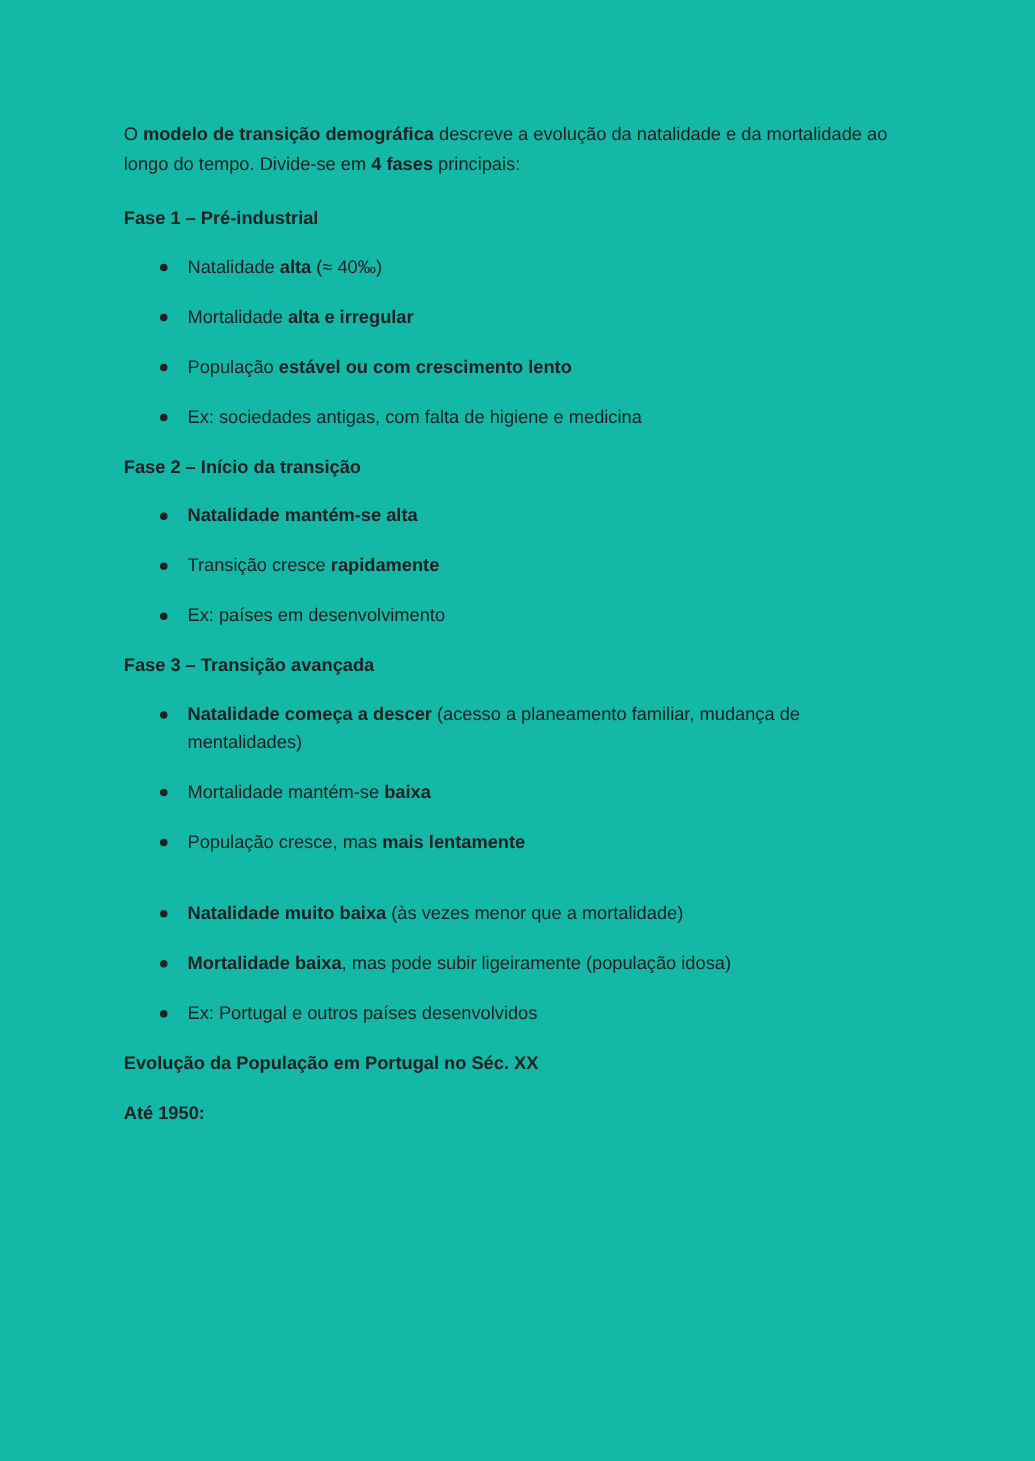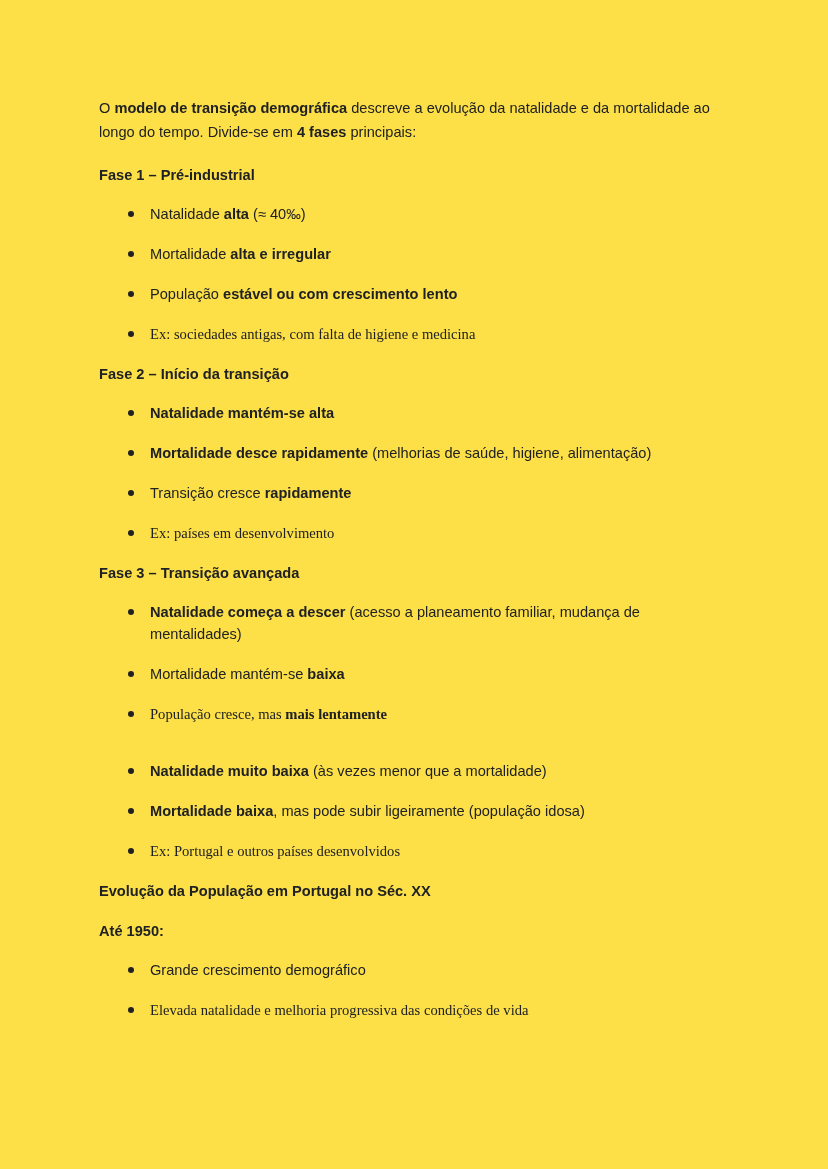--- a/index.html
+++ b/index.html
@@ -12,21 +12,21 @@
     width: 828px;
     height: 1169px;
     font-family: "Liberation Sans", sans-serif;
     color: #202124;
     -webkit-font-smoothing: antialiased;
   }
   .page {
     position: relative;
     width: 828px;
     height: 1169px;
-    background: #fde047;
+    background: #14b8a6;
     box-sizing: border-box;
     padding: 96px 109px 0 99px;
     overflow: hidden;
   }
   .doc-body {
     width: 620px;
   }
 
   
   p.para {
@@ -60,21 +60,20 @@
   ul.bullets > li {
     position: relative;
     padding-left: 51px;
     margin-bottom: 18px;
     font-size: 14.6px;
     line-height: 22px;
     color: #202124;
   }
   ul.bullets > li:last-child {
     margin-bottom: 0;
-    font-family: Liberation Serif, serif;
   }
   ul.bullets > li .dot {
     position: absolute;
     left: 29px;
     top: 8px;
     width: 6px;
     height: 6px;
     border-radius: 50%;
     background: #202124;
   }
@@ -99,21 +98,20 @@
           <li><span class="dot"></span><span class="li-text"><span>Natalidade </span><b>alta</b><span> (≈ 40‰)</span></span></li>
           <li><span class="dot"></span><span class="li-text"><span>Mortalidade </span><b>alta e irregular</b></span></li>
           <li><span class="dot"></span><span class="li-text"><span>População </span><b>estável ou com crescimento lento</b></span></li>
           <li><span class="dot"></span><span class="li-text"><span>Ex: sociedades antigas, com falta de higiene e medicina</span></span></li>
         </ul>
         <div class="sp-after-list"></div>
         <h2 class="heading">Fase 2 – Início da transição</h2>
         <div class="sp-before-list"></div>
         <ul class="bullets">
           <li><span class="dot"></span><span class="li-text"><b>Natalidade mantém-se alta</b></span></li>
-          <li><span class="dot"></span><span class="li-text"><b>Mortalidade desce rapidamente</b><span> (melhorias de saúde, higiene, alimentação)</span></span></li>
           <li><span class="dot"></span><span class="li-text"><span>Transição cresce </span><b>rapidamente</b></span></li>
           <li><span class="dot"></span><span class="li-text"><span>Ex: países em desenvolvimento</span></span></li>
         </ul>
         <div class="sp-after-list"></div>
         <h2 class="heading">Fase 3 – Transição avançada</h2>
         <div class="sp-before-list"></div>
         <ul class="bullets">
           <li><span class="dot"></span><span class="li-text"><b>Natalidade começa a descer</b><span> (acesso a planeamento familiar, mudança de mentalidades)</span></span></li>
           <li><span class="dot"></span><span class="li-text"><span>Mortalidade mantém-se </span><b>baixa</b></span></li>
           <li><span class="dot"></span><span class="li-text"><span>População cresce, mas </span><b>mais lentamente</b></span></li>
@@ -123,20 +121,16 @@
         <ul class="bullets">
           <li><span class="dot"></span><span class="li-text"><b>Natalidade muito baixa</b><span> (às vezes menor que a mortalidade)</span></span></li>
           <li><span class="dot"></span><span class="li-text"><b>Mortalidade baixa</b><span>, mas pode subir ligeiramente (população idosa)</span></span></li>
           <li><span class="dot"></span><span class="li-text"><span>Ex: Portugal e outros países desenvolvidos</span></span></li>
         </ul>
         <div class="sp-after-list"></div>
         <h2 class="heading">Evolução da População em Portugal no Séc. XX</h2>
         <div class="sp-after-list"></div>
         <h2 class="heading">Até 1950:</h2>
         <div class="sp-before-list"></div>
-        <ul class="bullets">
-          <li><span class="dot"></span><span class="li-text"><span>Grande crescimento demográfico</span></span></li>
-          <li><span class="dot"></span><span class="li-text"><span>Elevada natalidade e melhoria progressiva das condições de vida</span></span></li>
-        </ul>
       </div>
 
   </div>
 </div>
 
 </body></html>

